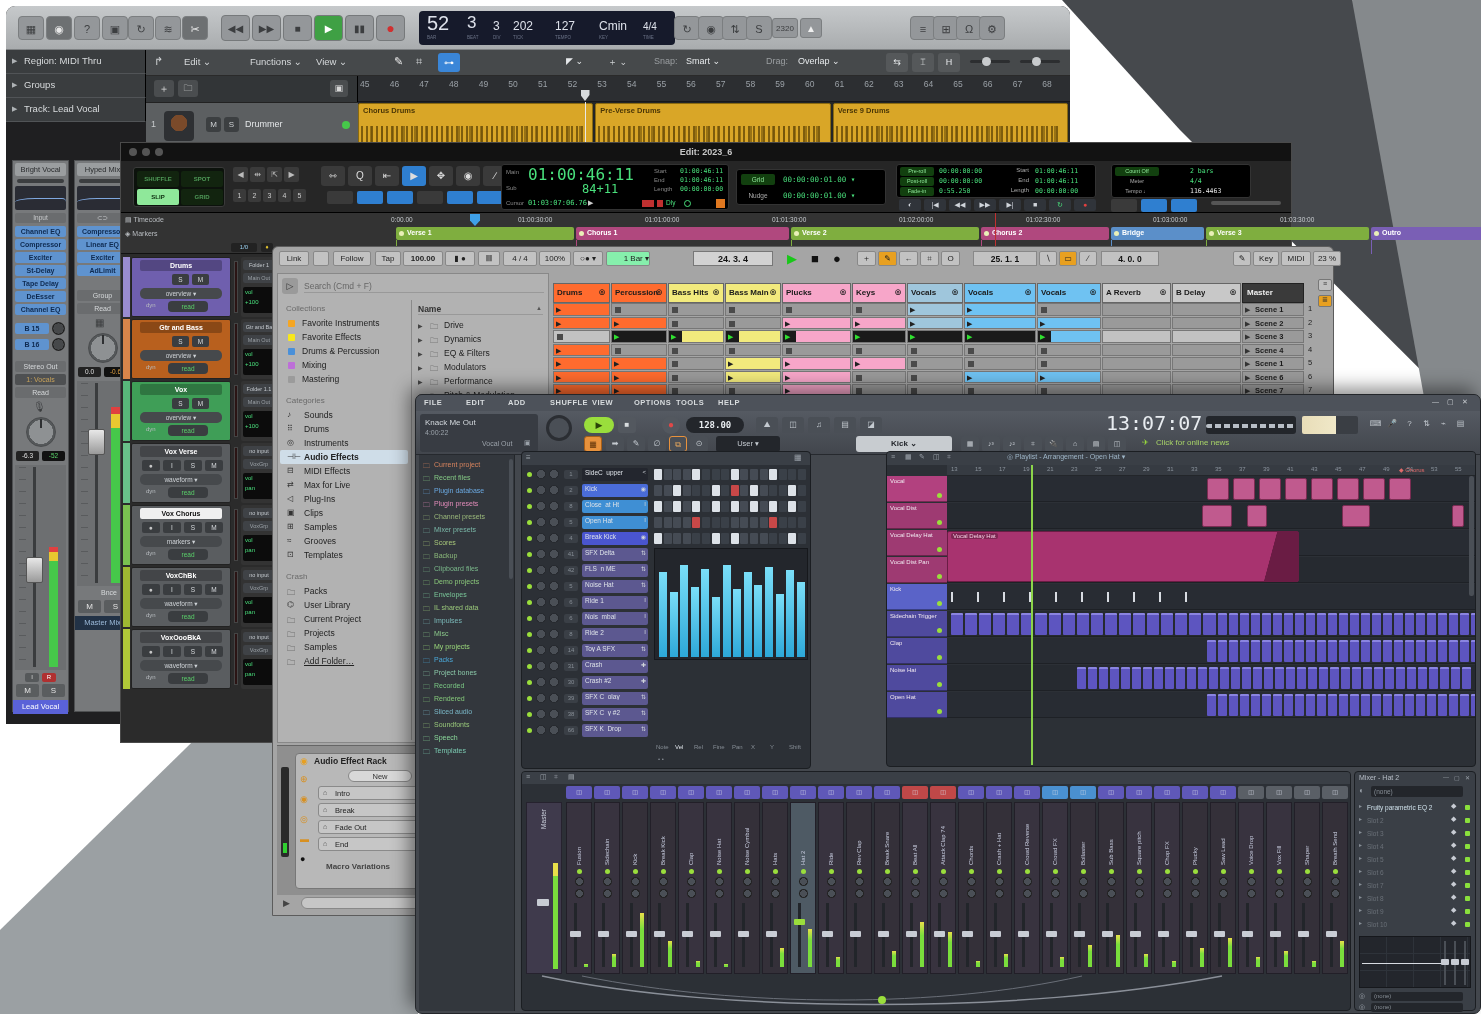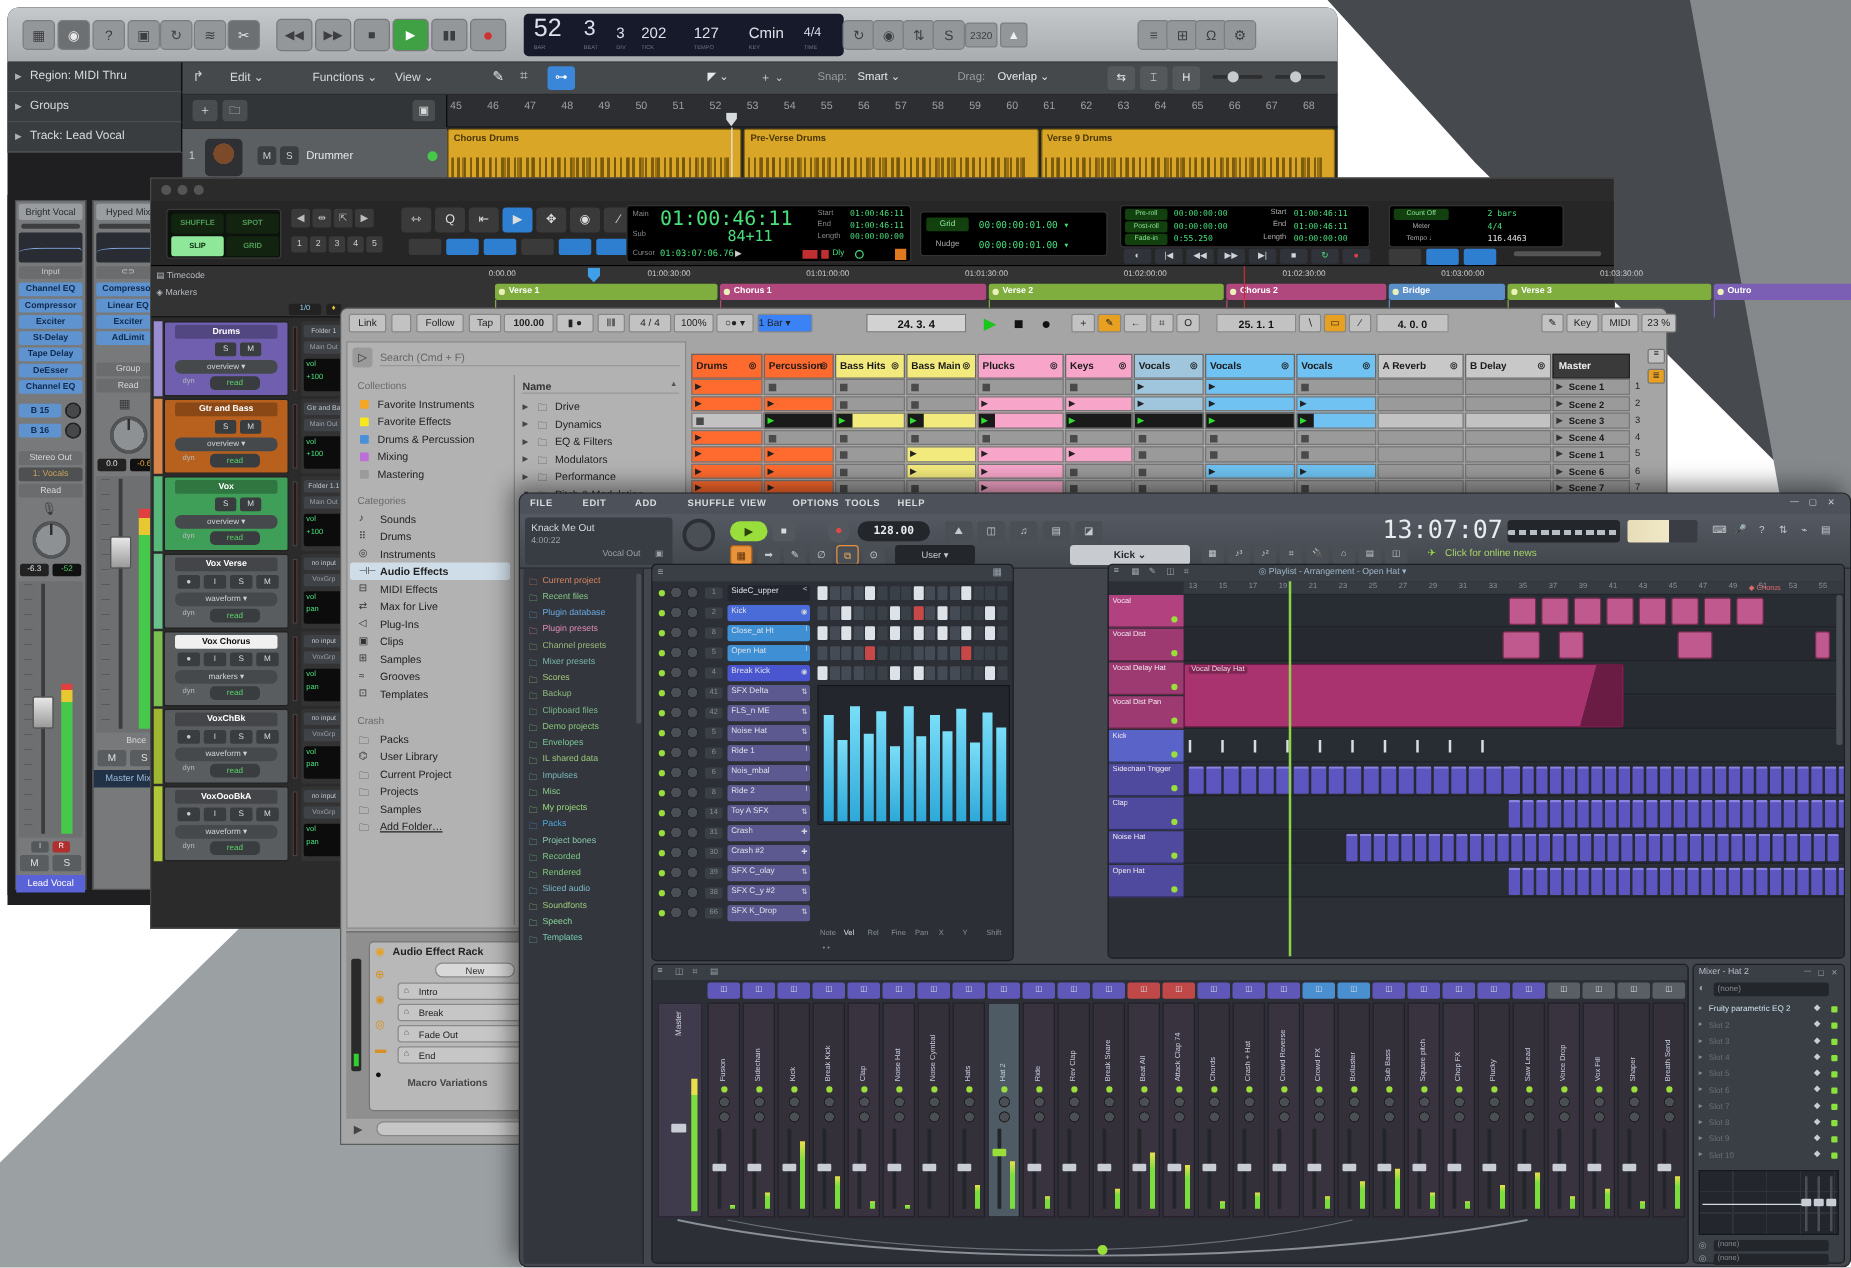--- a/index.html
+++ b/index.html
@@ -214,20 +214,23 @@
           </div>
           <div style="left: 26px; top: 428px; font-size: 7px; color: rgb(214, 217, 219);">Bnce</div>
           <div style="left: 3px; top: 439px; width: 23px; height: 13px; background: rgb(90, 93, 95); border-radius: 2px; color: rgb(228, 228, 228); font-size: 8px; text-align: center; line-height: 13px;">M</div>
           <div style="left: 29px; top: 439px; width: 23px; height: 13px; background: rgb(90, 93, 95); border-radius: 2px; color: rgb(228, 228, 228); font-size: 8px; text-align: center; line-height: 13px;">S</div>
           <div style="left: 0px; top: 455px; width: 55px; height: 14px; background: rgb(34, 50, 70); color: rgb(154, 184, 216); font-size: 7.5px; text-align: center; line-height: 14px;">Master Mix</div>
         </div>
       </div>
     </div>
 
   <div id="pt-win" style="left:120px;top:142px;width:1172px;height:601px;background:#2b2b2b;border:1px solid #4a4a4a;z-index:2;">
+    <div style="left:0;top:0;width:100%;height:18px;background:#121212;color:#c8c8c8;font-size:9px;font-weight:bold;text-align:center;line-height:18px;">
+      <span style="position:static;">Edit: 2023_6</span>
+    </div>
   <div style="left: 8px; top: 5px; width: 8px; height: 8px; border-radius: 50%; background: rgb(85, 85, 85);"></div>
       <div style="left: 21px; top: 5px; width: 8px; height: 8px; border-radius: 50%; background: rgb(85, 85, 85);"></div>
       <div style="left: 34px; top: 5px; width: 8px; height: 8px; border-radius: 50%; background: rgb(85, 85, 85);"></div>
       <div style="left: 0px; top: 18px; width: 100%; height: 52px; background: rgb(38, 38, 38); border-bottom: 1px solid rgb(0, 0, 0);">
         <div style="left: 12px; top: 6px; width: 92px; height: 40px; background: rgb(12, 18, 12); border: 1px solid rgb(58, 58, 58); border-radius: 3px;">
           <div style="left: 3px; top: 3px; width: 42px; height: 16px; background: rgb(18, 36, 15); color: rgb(79, 154, 88); font-size: 6px; font-weight: bold; text-align: center; line-height: 16px; border-radius: 2px;">SHUFFLE</div>
           <div style="left: 47px; top: 3px; width: 42px; height: 16px; background: rgb(18, 36, 15); color: rgb(79, 154, 88); font-size: 6px; font-weight: bold; text-align: center; line-height: 16px; border-radius: 2px;">SPOT</div>
           <div style="left: 3px; top: 21px; width: 42px; height: 16px; background: rgb(143, 232, 154); color: rgb(10, 42, 12); font-size: 6px; font-weight: bold; text-align: center; line-height: 16px; border-radius: 2px;">SLIP</div>
           <div style="left: 47px; top: 21px; width: 42px; height: 16px; background: rgb(18, 36, 15); color: rgb(79, 154, 88); font-size: 6px; font-weight: bold; text-align: center; line-height: 16px; border-radius: 2px;">GRID</div>
         </div>
@@ -505,21 +508,21 @@
       <div style="left: 6px; top: 4px; width: 30px; height: 15px; background: rgb(194, 194, 194); border: 1px solid rgb(136, 136, 136); border-radius: 2px; color: rgb(34, 34, 34); font-size: 8px; text-align: center; line-height: 14px;">Link</div>
       <div style="left: 40px; top: 4px; width: 16px; height: 15px; background: rgb(194, 194, 194); border: 1px solid rgb(136, 136, 136); border-radius: 2px; color: rgb(34, 34, 34); font-size: 8px; text-align: center; line-height: 14px;"></div>
       <div style="left: 60px; top: 4px; width: 38px; height: 15px; background: rgb(194, 194, 194); border: 1px solid rgb(136, 136, 136); border-radius: 2px; color: rgb(34, 34, 34); font-size: 8px; text-align: center; line-height: 14px;">Follow</div>
       <div style="left: 102px; top: 4px; width: 26px; height: 15px; background: rgb(194, 194, 194); border: 1px solid rgb(136, 136, 136); border-radius: 2px; color: rgb(34, 34, 34); font-size: 8px; text-align: center; line-height: 14px;">Tap</div>
       <div style="left: 130px; top: 4px; width: 40px; height: 15px; background: rgb(194, 194, 194); border: 1px solid rgb(136, 136, 136); border-radius: 2px; color: rgb(34, 34, 34); font-size: 8px; text-align: center; line-height: 14px; font-weight: bold;">100.00</div>
       <div style="left: 172px; top: 4px; width: 30px; height: 15px; background: rgb(194, 194, 194); border: 1px solid rgb(136, 136, 136); border-radius: 2px; color: rgb(34, 34, 34); font-size: 8px; text-align: center; line-height: 14px;">▮ ●</div>
       <div style="left: 205px; top: 4px; width: 22px; height: 15px; background: rgb(194, 194, 194); border: 1px solid rgb(136, 136, 136); border-radius: 2px; color: rgb(34, 34, 34); font-size: 8px; text-align: center; line-height: 14px;">⦀⦀</div>
       <div style="left: 230px; top: 4px; width: 34px; height: 15px; background: rgb(194, 194, 194); border: 1px solid rgb(136, 136, 136); border-radius: 2px; color: rgb(34, 34, 34); font-size: 8px; text-align: center; line-height: 14px;">4 / 4</div>
       <div style="left: 266px; top: 4px; width: 32px; height: 15px; background: rgb(194, 194, 194); border: 1px solid rgb(136, 136, 136); border-radius: 2px; color: rgb(34, 34, 34); font-size: 8px; text-align: center; line-height: 14px;">100%</div>
       <div style="left: 300px; top: 4px; width: 30px; height: 15px; background: rgb(194, 194, 194); border: 1px solid rgb(136, 136, 136); border-radius: 2px; color: rgb(34, 34, 34); font-size: 8px; text-align: center; line-height: 14px;">○● ▾</div>
-      <div style="left: 333px; top: 4px; width: 44px; height: 15px; background: #3b82f6; border: 1px solid rgb(136, 136, 136); border-radius: 2px; color: rgb(34, 34, 34); font-size: 8px; text-align: left; line-height: 14px;">1 Bar ▾</div>
+      <div style="left: 333px; top: 4px; width: 44px; height: 15px; background: #86efac; border: 1px solid rgb(136, 136, 136); border-radius: 2px; color: rgb(34, 34, 34); font-size: 8px; text-align: right; line-height: 14px;">1 Bar ▾</div>
       <div style="left: 420px; top: 4px; width: 80px; height: 15px; background: rgb(210, 210, 210); border: 1px solid rgb(119, 119, 119); color: rgb(17, 17, 17); font-size: 9px; font-weight: bold; text-align: center; line-height: 14px;">24. 3. 4</div>
       <div style="left: 508px; top: 3px; width: 22px; height: 17px; color: rgb(24, 200, 24); font-size: 13px; text-align: center; line-height: 17px;">▶</div>
       <div style="left: 532px; top: 3px; width: 20px; height: 17px; color: rgb(17, 17, 17); font-size: 13px; text-align: center; line-height: 17px;">■</div>
       <div style="left: 554px; top: 3px; width: 20px; height: 17px; color: rgb(17, 17, 17); font-size: 13px; text-align: center; line-height: 17px;">●</div>
       <div style="left: 584px; top: 4px; width: 19px; height: 15px; background: rgb(194, 194, 194); border: 1px solid rgb(136, 136, 136); border-radius: 2px; color: rgb(34, 34, 34); font-size: 8px; text-align: center; line-height: 14px;">＋</div>
       <div style="left: 605px; top: 4px; width: 19px; height: 15px; background: rgb(232, 160, 32); border: 1px solid rgb(136, 136, 136); border-radius: 2px; color: rgb(34, 34, 34); font-size: 8px; text-align: center; line-height: 14px;">✎</div>
       <div style="left: 626px; top: 4px; width: 19px; height: 15px; background: rgb(194, 194, 194); border: 1px solid rgb(136, 136, 136); border-radius: 2px; color: rgb(34, 34, 34); font-size: 8px; text-align: center; line-height: 14px;">←</div>
       <div style="left: 647px; top: 4px; width: 19px; height: 15px; background: rgb(194, 194, 194); border: 1px solid rgb(136, 136, 136); border-radius: 2px; color: rgb(34, 34, 34); font-size: 8px; text-align: center; line-height: 14px;">⌗</div>
       <div style="left: 668px; top: 4px; width: 19px; height: 15px; background: rgb(194, 194, 194); border: 1px solid rgb(136, 136, 136); border-radius: 2px; color: rgb(34, 34, 34); font-size: 8px; text-align: center; line-height: 14px;">O</div>
       <div style="left: 700px; top: 4px; width: 64px; height: 15px; background: rgb(194, 194, 194); border: 1px solid rgb(136, 136, 136); color: rgb(17, 17, 17); font-size: 8.5px; font-weight: bold; text-align: center; line-height: 14px;">25. 1. 1</div>

